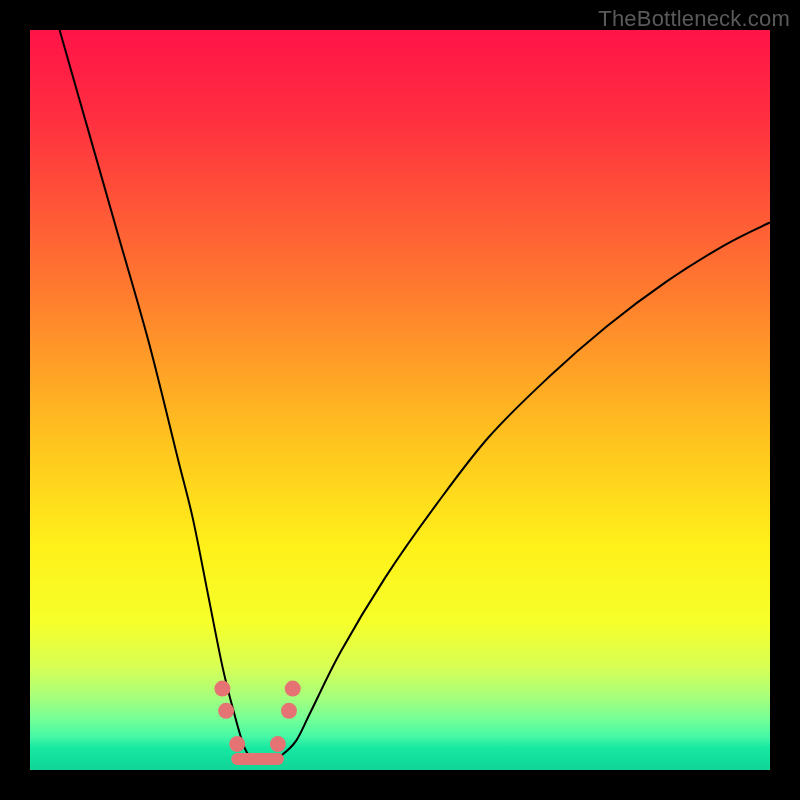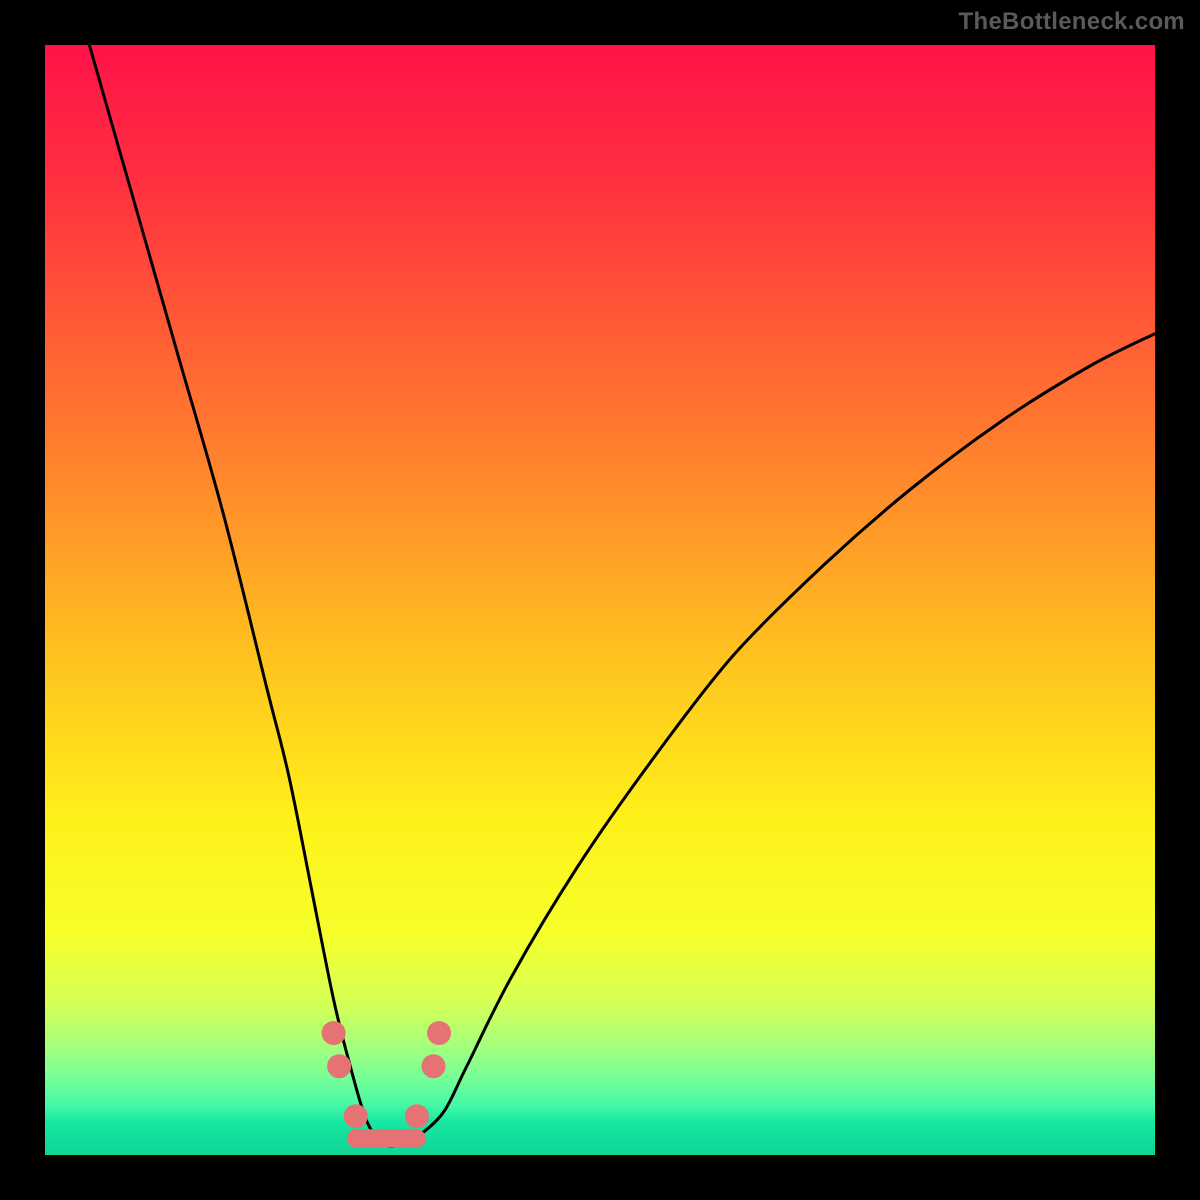--- a/index.html
+++ b/index.html
@@ -15,22 +15,22 @@
     position: relative;
     width: 800px;
     height: 800px;
     background: #000;
   }
   .watermark {
     position: absolute;
     top: 6px;
     right: 10px;
     color: #5a5a5a;
-    font-size: 16px;
-    font-weight: 700;
+    font-size: 22px;
+    font-weight: 400;
     letter-spacing: 0.2px;
     z-index: 5;
     user-select: none;
   }
   .plot-area {
     position: absolute;
     left: 30px;
     top: 30px;
     width: 740px;
     height: 740px;

